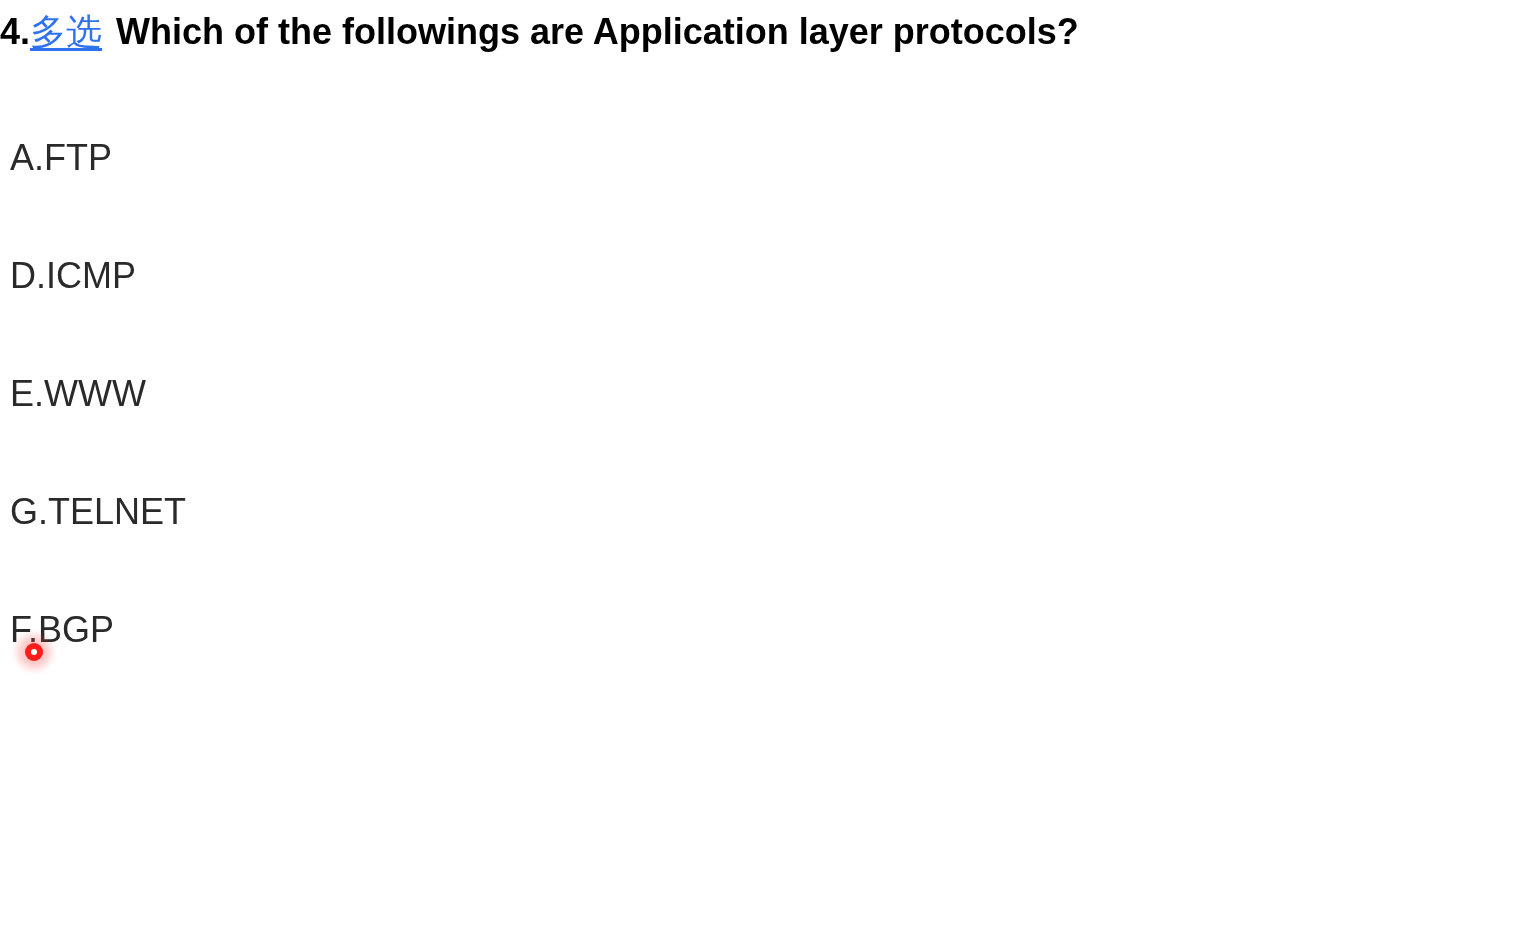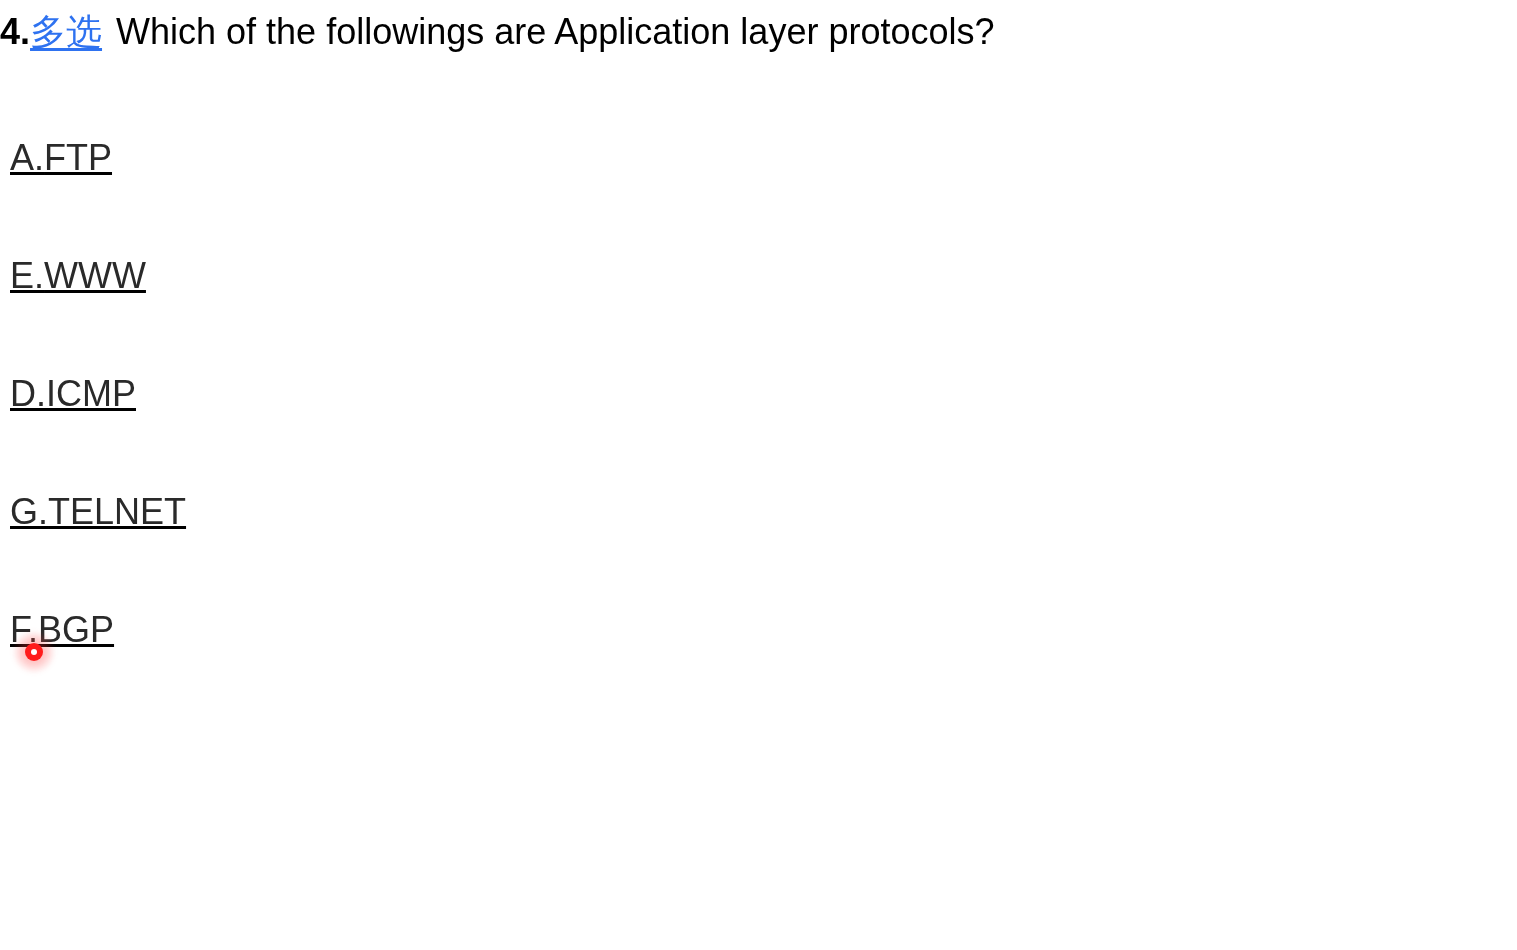--- a/index.html
+++ b/index.html
@@ -27,28 +27,27 @@
     }
     .q-type {
       font-size: 36px;
       font-weight: 400;
       color: #2e72f0;
       text-decoration: underline;
       text-underline-offset: 4px;
     }
     .q-text {
       font-size: 36px;
-      font-weight: 400;
+      font-weight: 700;
       color: #000000;
       margin-left: 14px;
     }
     .options {
       margin-top: 80px;
       margin-left: 10px;
-      text-decoration: underline;
     }
     .option {
       font-size: 36px;
       font-weight: 400;
       color: #2a2a2a;
       margin-bottom: 76px;
       position: relative;
     }
     .cursor-dot {
       position: absolute;
@@ -92,24 +91,24 @@
   <span class="q-number">4.</span>
   <span class="q-type">多选</span>
   <span class="q-text">Which of the followings are Application layer protocols?</span>
 </div>
 
 <div class="options">
   <div class="option">
     <span>A.</span><span>FTP</span>
   </div>
   <div class="option">
-    <span>E.</span><span>WWW</span>
+    <span>D.</span><span>ICMP</span>
   </div>
   <div class="option">
-    <span>D.</span><span>ICMP</span>
+    <span>E.</span><span>WWW</span>
   </div>
   <div class="option">
     <span>G.</span><span>TELNET</span>
   </div>
   <div class="option">
     <span>F.</span><span>BGP</span>
   </div>
 </div>
 
 <div class="cursor-dot">

